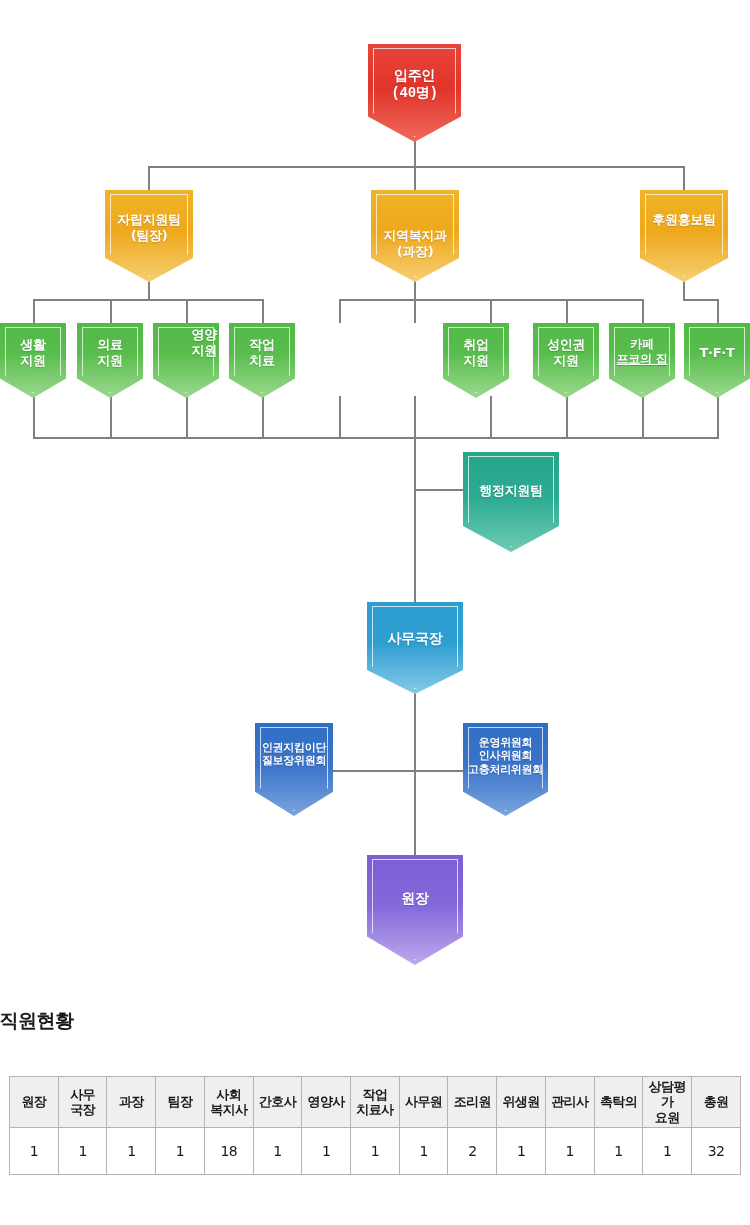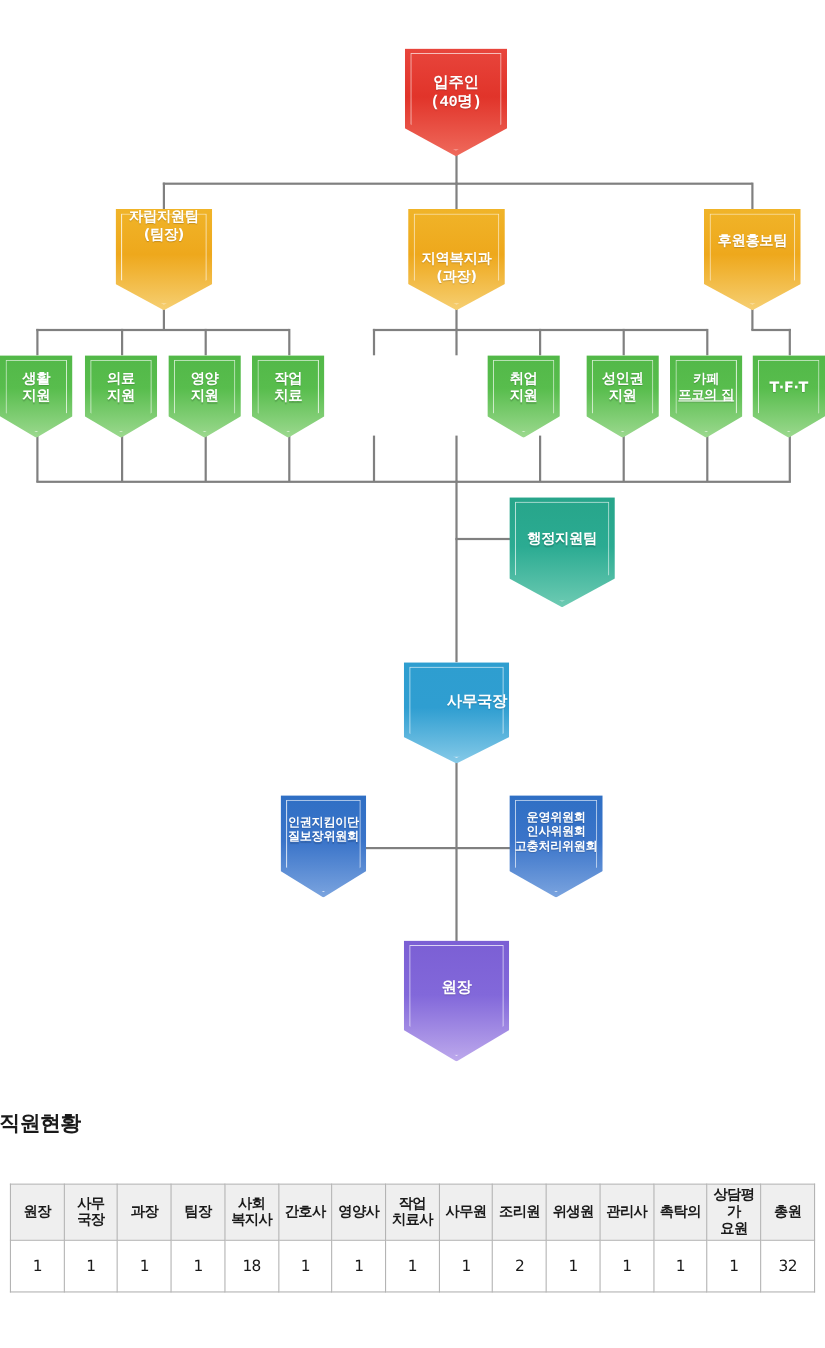--- a/index.html
+++ b/index.html
@@ -53,21 +53,21 @@
     width: 100%;
     padding: 0 2px;
   }
   .node .txt .u { text-decoration: underline; }
 
   
   .c-red    { background: linear-gradient(180deg, #e8453c 0%, #e1342a 45%, #ef6a5c 100%); }
   .c-orange { background: linear-gradient(180deg, #f0b429 0%, #eea81c 45%, #f6cf72 100%); }
   .c-green  { background: linear-gradient(180deg, #52b848 0%, #58bd4d 40%, #9cd98f 100%); }
   .c-teal   { background: linear-gradient(180deg, #27a58a 0%, #2bab92 45%, #6ecbb3 100%); }
-  .c-blue   { background: linear-gradient(180deg, #2e9ed0 0%, #2f9ed1 45%, #86cae8 100%); text-align: right; }
+  .c-blue   { background: linear-gradient(180deg, #2e9ed0 0%, #2f9ed1 45%, #86cae8 100%); }
   .c-navy   { background: linear-gradient(180deg, #2f6fc4 0%, #3a74c9 45%, #7ba4df 100%); }
   .c-purple { background: linear-gradient(180deg, #7b5fd4 0%, #8268da 45%, #bda9ec 100%); }
 
   
   #staff-title {
     position: absolute;
     left: -8px;
     top: 1008px;
     font-size: 19px;
     font-weight: bold;
@@ -154,21 +154,21 @@
   <div class="line h" style="left:414px; top:770px; width:53px;"></div>
 
   <div class="node c-red" style="left:368px; top:44px; width:93px; height:98px; font-size:14px; padding-top:24px;font-family:Liberation Mono, monospace;">
     <span class="inner"></span>
     <span class="txt">
         <div>입주인</div>
         <div>(40명)</div>
       </span>
   </div>
 
-  <div class="node c-orange" style="left:105px; top:190px; width:88px; height:92px; font-size:13px; ">
+  <div class="node c-orange" style="left:105px; top:190px; width:88px; height:92px; font-size:13px; padding-top:22px;">
     <span class="inner"></span>
     <span class="txt">
         <div>자립지원팀</div>
         <div>(팀장)</div>
       </span>
   </div>
 
   <div class="node c-orange" style="left:371px; top:190px; width:88px; height:92px; font-size:13px; padding-top:38px;">
     <span class="inner"></span>
     <span class="txt">
@@ -193,21 +193,21 @@
   </div>
 
   <div class="node c-green" style="left:77px; top:323px; width:66px; height:75px; font-size:13px; padding-top:14px;">
     <span class="inner"></span>
     <span class="txt">
         <div>의료</div>
         <div>지원</div>
       </span>
   </div>
 
-  <div class="node c-green" style="left:153px; top:323px; width:66px; height:75px; font-size:13px; padding-top:14px;">
+  <div class="node c-green" style="left:153px; top:323px; width:66px; height:75px; font-size:13px; padding-top:4px;text-align:right;">
     <span class="inner"></span>
     <span class="txt">
         <div>영양</div>
         <div>지원</div>
       </span>
   </div>
 
   <div class="node c-green" style="left:229px; top:323px; width:66px; height:75px; font-size:13px; padding-top:14px;">
     <span class="inner"></span>
     <span class="txt">

